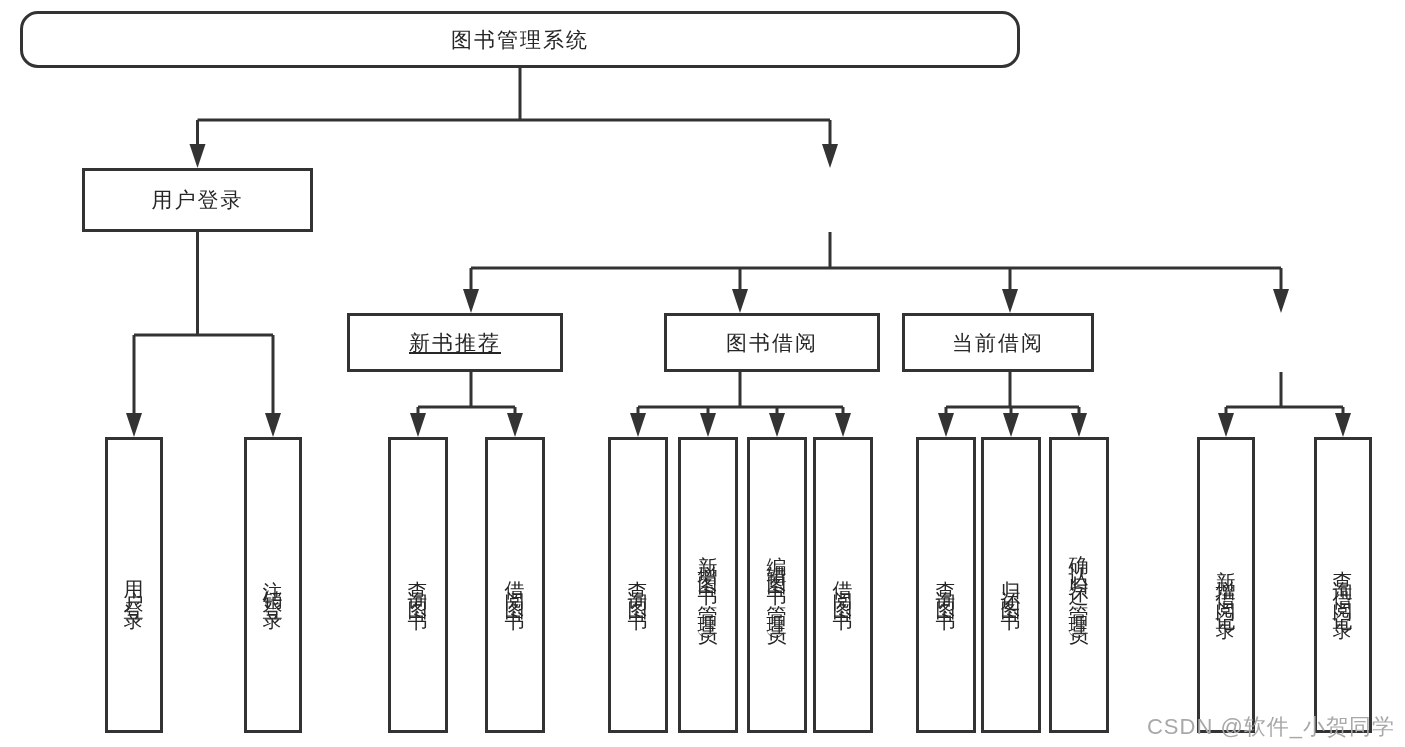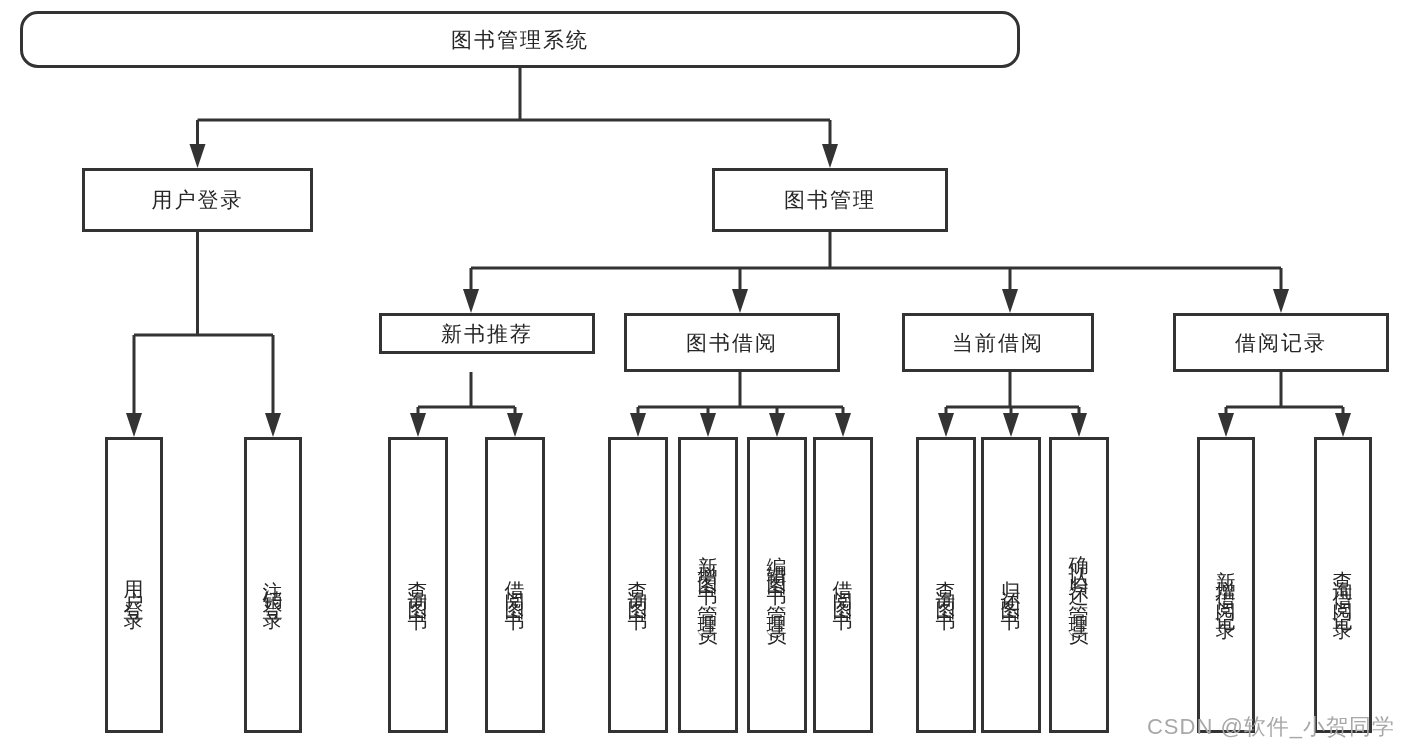--- a/index.html
+++ b/index.html
@@ -105,35 +105,29 @@
     </g>
   </svg>
 
   <div class="node h" style="left:20px; top:11px; width:1000px; height:57px;border-radius:18px;">
     <span class="label">图书管理系统</span>
   </div>
 
   <div class="node h" style="left:82px; top:168px; width:231px; height:64px;">
     <span class="label">用户登录</span>
   </div>
-  <div class="node h" style="left:712px; top:168px; width:236px; height:64px;">
-    <span class="label">图书管理</span>
-  </div>
 
-  <div class="node h" style="left:379px; top:313px; width:216px; height:41px;">
+  <div class="node h" style="left:347px; top:313px; width:216px; height:59px;text-decoration:underline;">
     <span class="label">新书推荐</span>
   </div>
-  <div class="node h" style="left:624px; top:313px; width:216px; height:59px;">
+  <div class="node h" style="left:664px; top:313px; width:216px; height:59px;">
     <span class="label">图书借阅</span>
   </div>
   <div class="node h" style="left:902px; top:313px; width:192px; height:59px;">
     <span class="label">当前借阅</span>
-  </div>
-  <div class="node h" style="left:1173px; top:313px; width:216px; height:59px;">
-    <span class="label">借阅记录</span>
   </div>
 
   <div class="node v" style="left:105px; top:437px; width:58px; height:296px;">
     <span class="label">用户登录</span>
   </div>
   <div class="node v" style="left:244px; top:437px; width:58px; height:296px;">
     <span class="label">注销登录</span>
   </div>
 
   <div class="node v" style="left:388px; top:437px; width:60px; height:296px;">

